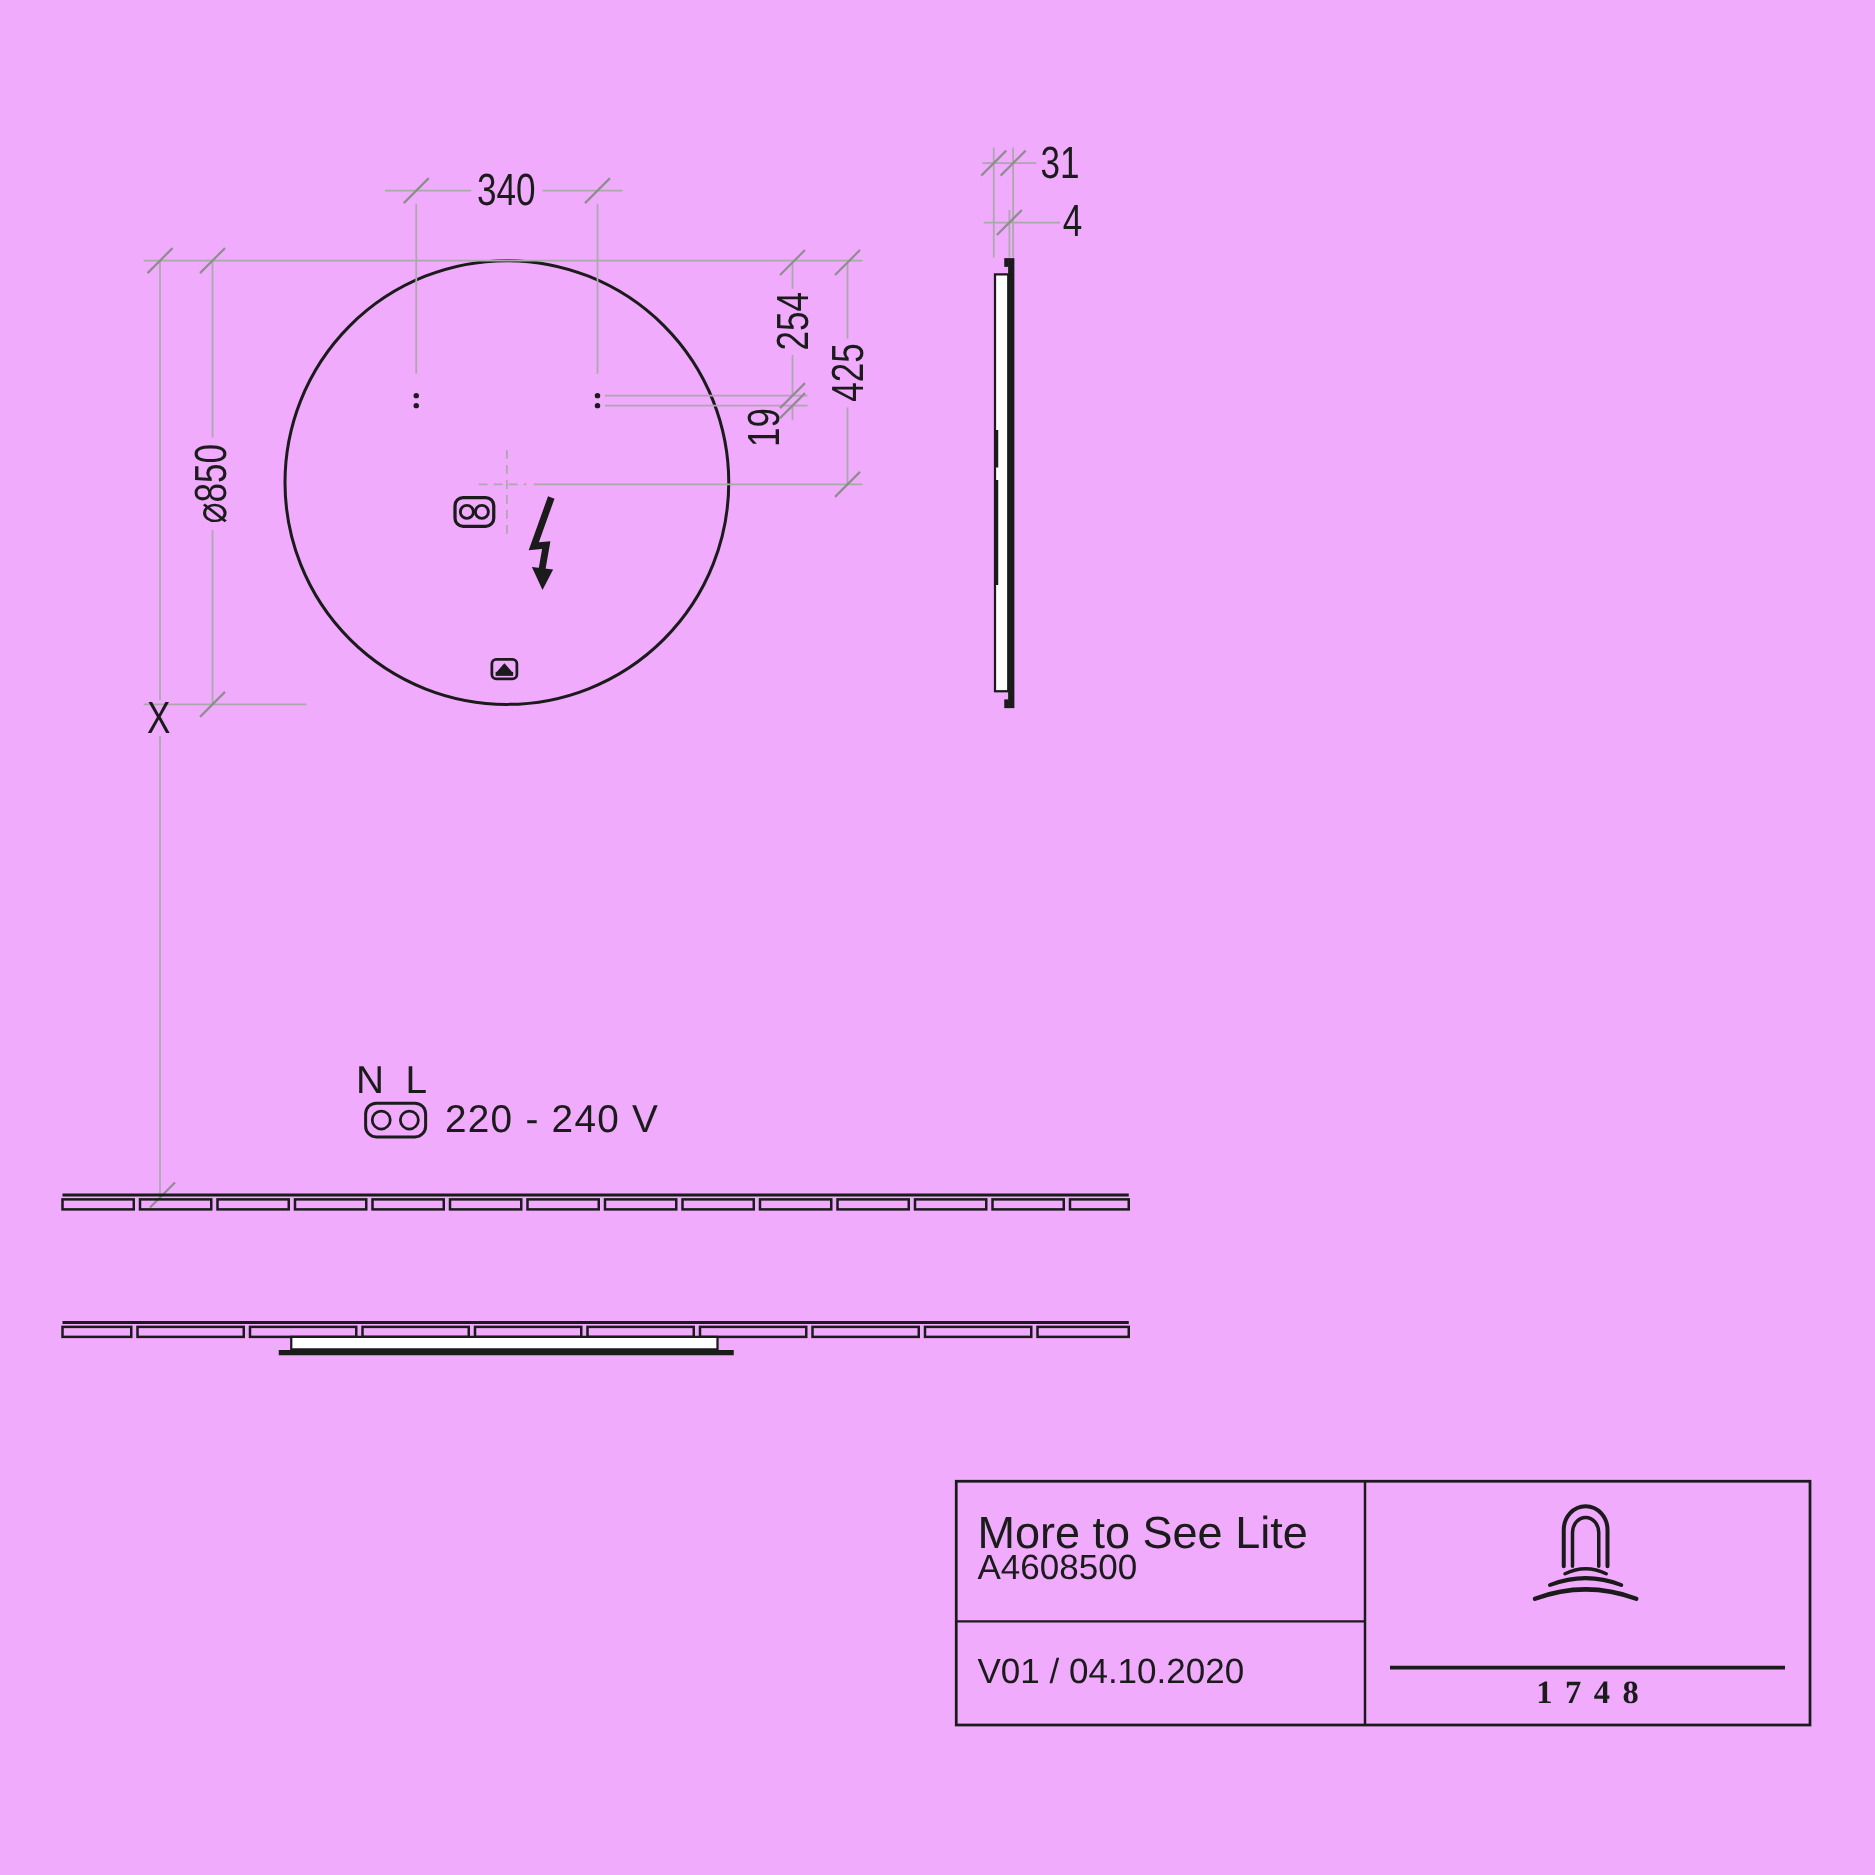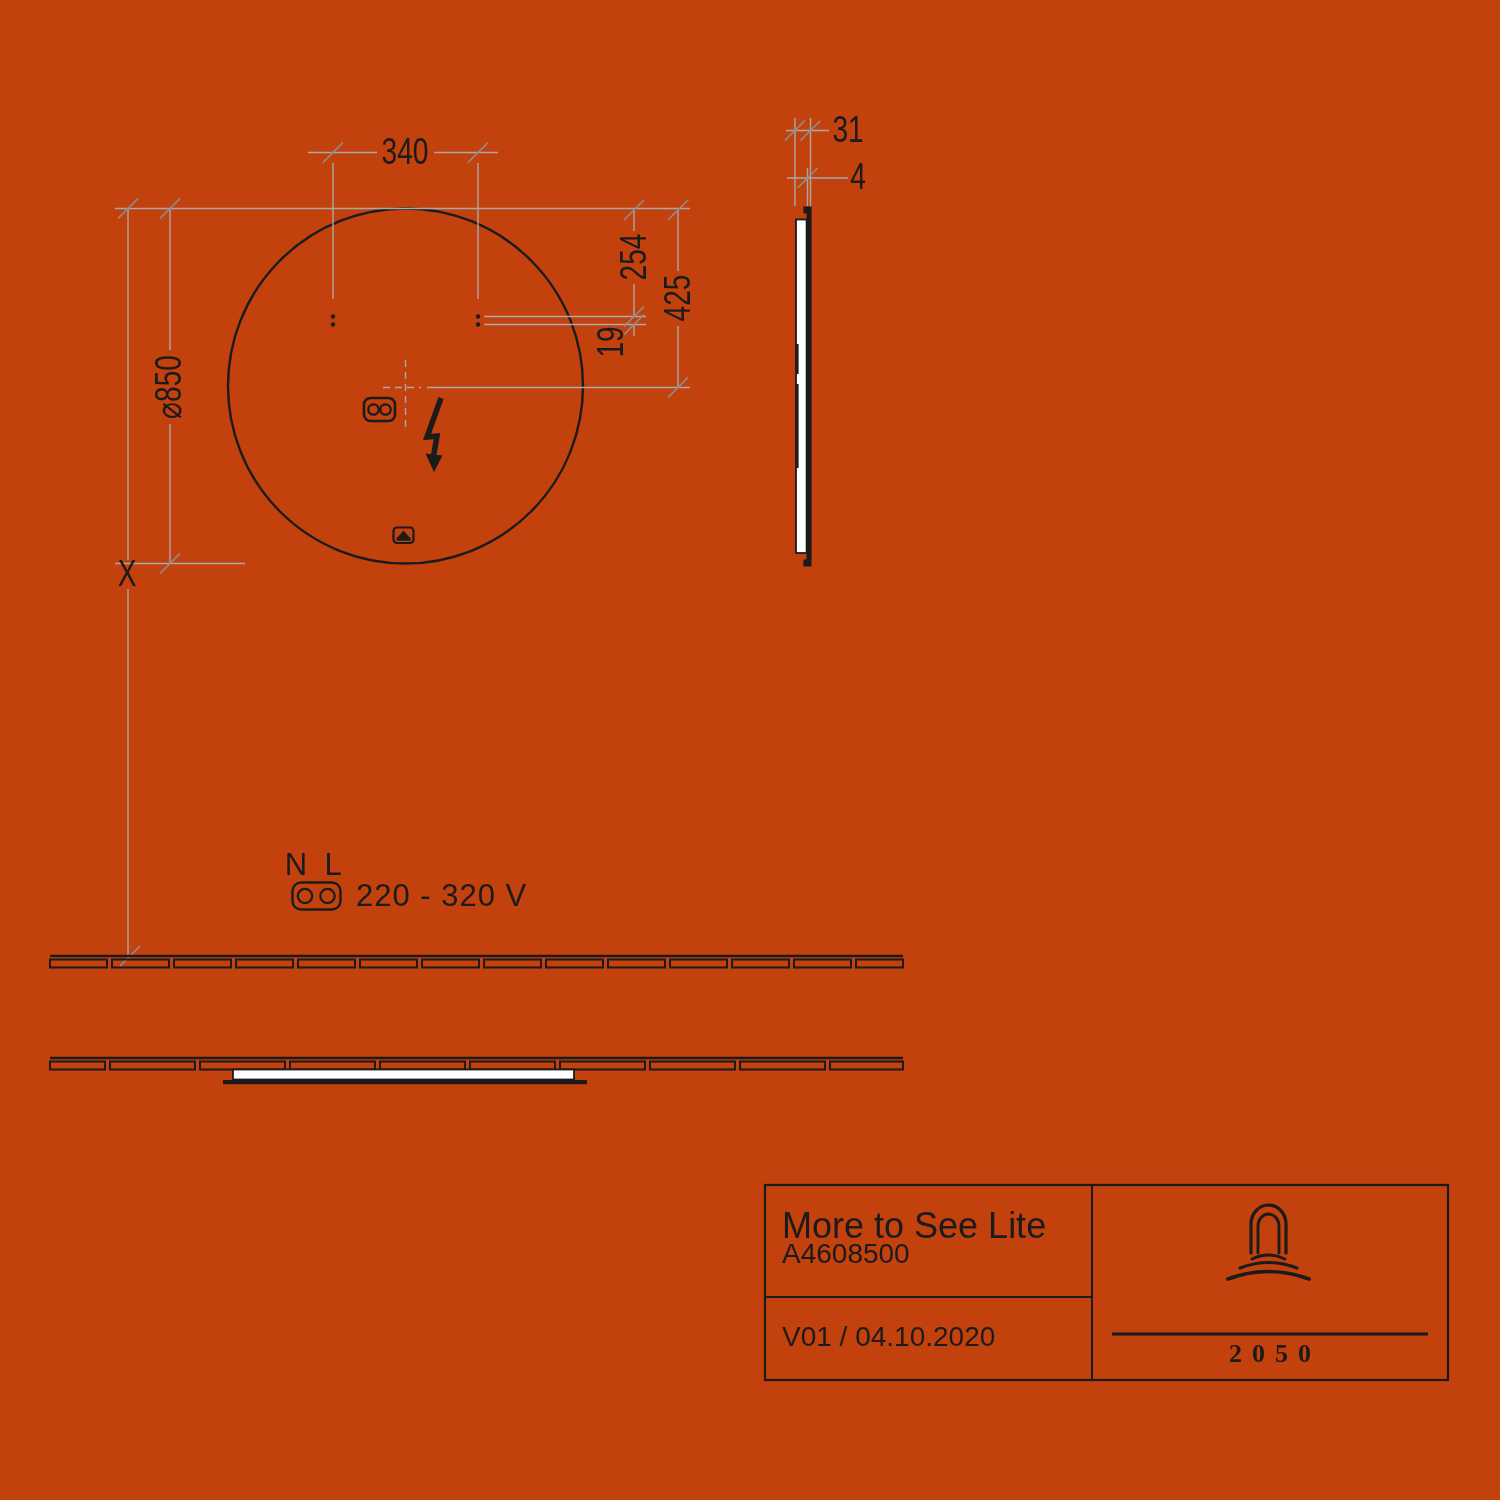--- a/index.html
+++ b/index.html
@@ -1,16 +1,16 @@
 <!DOCTYPE html>
 <html><head>
 <meta charset="utf-8">
 <style>
   html,body{margin:0;padding:0;background:#fff;}
-  #canvas{position:relative;width:1500px;height:1500px;background:#c2410c;overflow:hidden;
+  #canvas{position:relative;width:1500px;height:1500px;background:#f0abfc;overflow:hidden;
           font-family:"Liberation Sans","DejaVu Sans",sans-serif;}
   svg{position:absolute;left:0;top:0;}
   .lbl{position:absolute;color:#1b1b1b;white-space:nowrap;line-height:1;}
   .dim{font-size:36px;transform:translate(-50%,-50%) scaleX(.78);}
   .dim.rot{transform:translate(-50%,-50%) rotate(-90deg) scaleX(.78);}
   .elec{font-size:31px;transform:translate(-50%,-50%);}
   .volt{font-size:31px;transform:translate(0,-50%);letter-spacing:1px;}
   .tb-product{font-size:36px;margin-top:12px;}
   .tb-article{font-size:28px;text-align:right;}
   .tb-version{font-size:28px;}
@@ -194,19 +194,19 @@
   <div class="lbl dim rot" style="left:634px;top:257px">254</div>
   <div class="lbl dim rot" style="left:678px;top:298px">425</div>
   <div class="lbl dim rot" style="left:611px;top:342px">19</div>
   <div class="lbl dim rot" style="left:169px;top:387px">⌀850</div>
   <div class="lbl dim" style="left:127px;top:574px">X</div>
   <div class="lbl dim" style="left:848px;top:130px">31</div>
   <div class="lbl dim" style="left:858px;top:177px">4</div>
 
   <div class="lbl elec" style="left:296px;top:864px">N</div>
   <div class="lbl elec" style="left:333px;top:864px">L</div>
-  <div class="lbl volt" style="left:356px;top:895px">220 - 320 V</div>
+  <div class="lbl volt" style="left:356px;top:895px">220 - 240 V</div>
 
   <div class="lbl tb-product" style="left:782px;top:1196px">More to See Lite</div>
   <div class="lbl tb-article" style="left:782px;top:1240px">A4608500</div>
   <div class="lbl tb-version" style="left:782px;top:1323px">V01 / 04.10.2020</div>
-  <div class="lbl brand-year" style="left:1270px;top:1341px">2050</div>
+  <div class="lbl brand-year" style="left:1270px;top:1341px">1748</div>
 </div>
 
 </body></html>

